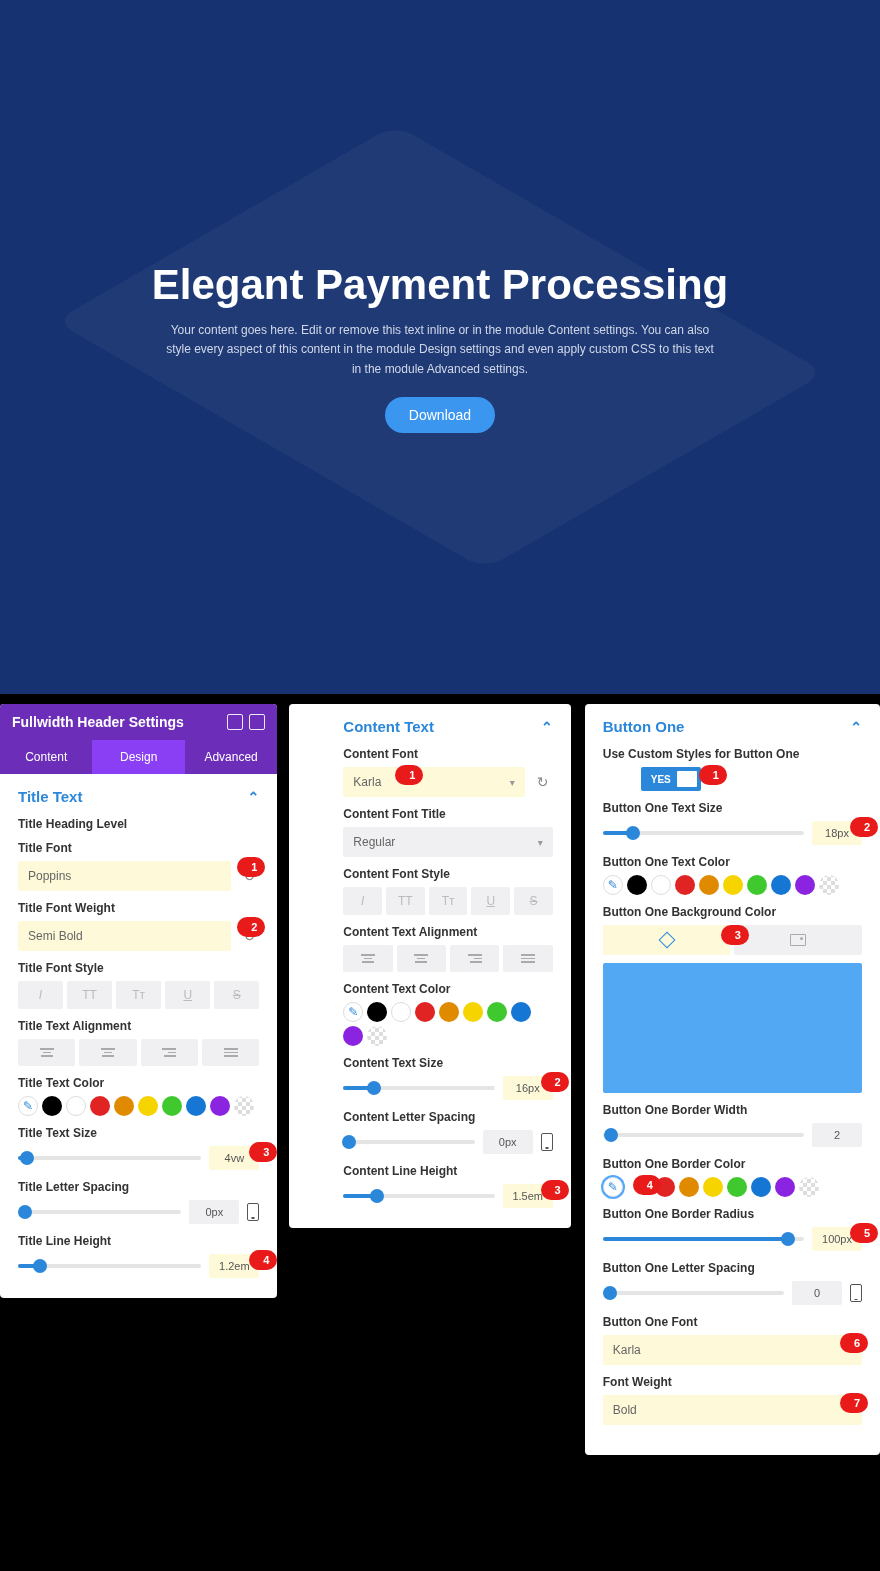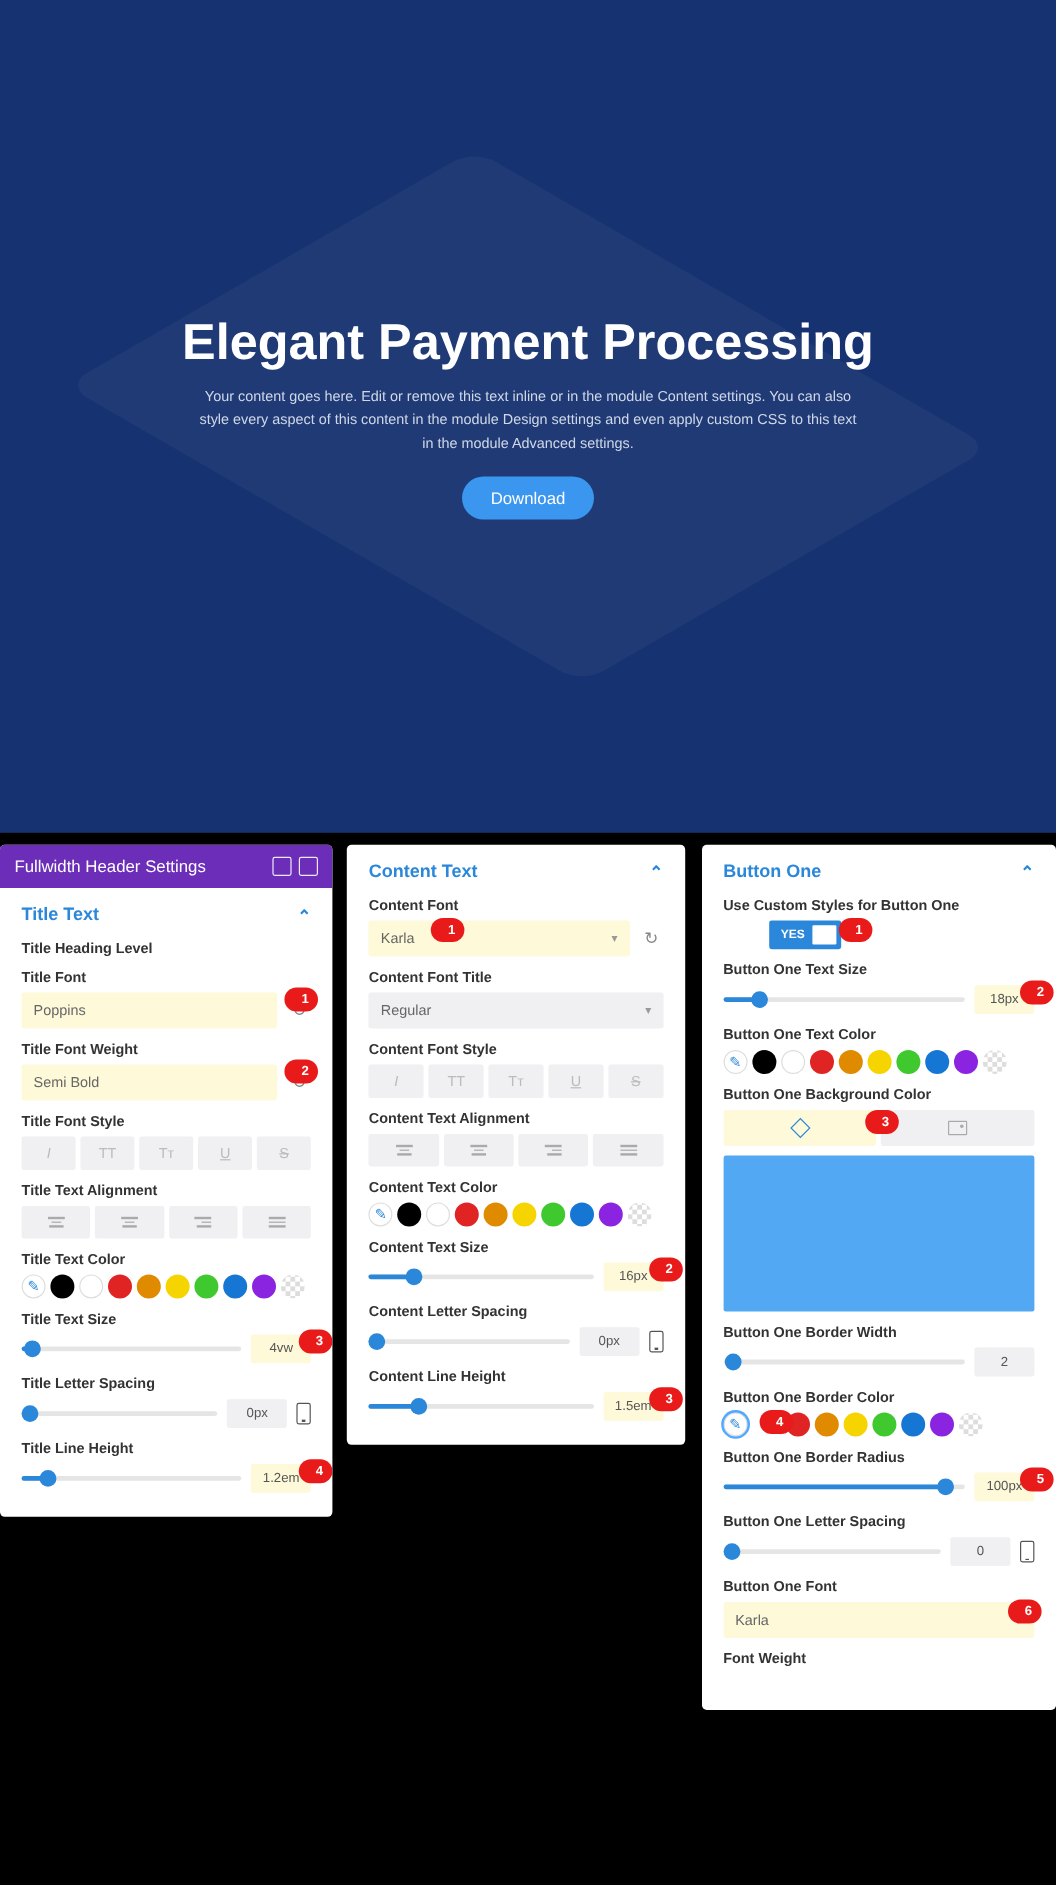--- a/index.html
+++ b/index.html
@@ -11,21 +11,21 @@
   .hero-bg::before, .hero-bg::after { content:''; position:absolute; background: rgba(255,255,255,0.05); }
   .hero-title { color: #fff; font-size: 42px; font-weight: 700; z-index: 2; margin-bottom: 12px; }
   .hero-desc { color: #d0d8e8; font-size: 12px; line-height: 1.6; text-align: center; max-width: 560px; z-index: 2; margin-bottom: 18px; }
   .hero-btn { background: #3a96ef; color: #fff; border: none; border-radius: 30px; padding: 10px 24px; font-size: 14px; z-index: 2; cursor: pointer; }
   
   
   .panels { display: flex; gap: 10px; padding: 10px 0 0 0; background: #000; align-items: flex-start; }
   .panel { background: #fff; width: 278px; border-radius: 4px; overflow: hidden; font-size: 13px; color: #333; }
   
   
-  .panel-titlebar { background: #6c2eb9; color: #fff; padding: 10px 12px; display: flex; align-items: center; justify-content: space-between; font-weight: 400; font-size: 14px; gap: 28px; }
+  .panel-titlebar { background: #6c2eb9; color: #fff; padding: 10px 12px; display: flex; align-items: center; justify-content: space-between; font-weight: 700; font-size: 14px; gap: 28px; }
   .tb-icons { display: flex; gap: 6px; }
   .tb-icon { width: 16px; height: 16px; border: 1px solid #fff; border-radius: 2px; opacity: 0.9; }
   
   
   .tabs { display: flex; background: #6c2eb9; color: #fff; }
   .tab { flex: 1; padding: 10px 6px; text-align: center; font-size: 12px; cursor: pointer; }
   .tab.active { background: #8b3ff5; }
   
   .panel-body { padding: 14px 18px 20px; }
   
@@ -80,21 +80,21 @@
   .tab-pills { display: flex; gap: 4px; margin-bottom: 8px; }
   .tab-pill { flex: 1; background: #f0f0f2; padding: 8px 0; display: flex; align-items: center; justify-content: center; cursor: pointer; border-radius: 2px; }
   .tab-pill.hl { background: #fdf9d9; }
   .fill-icon { width: 14px; height: 14px; position: relative; }
   .fill-icon::before { content:''; position:absolute; width:10px; height:10px; border:1.5px solid #2b87da; transform:rotate(45deg); left:1px; top:1px; }
   .img-icon { width: 16px; height: 12px; border:1.5px solid #aaa; border-radius:1px; position:relative; }
   .img-icon::after { content:''; position:absolute; right:2px; top:2px; width:3px; height:3px; border-radius:50%; background:#aaa; }
   
   .color-preview { width: 100%; height: 130px; background: #52a8f2; border-radius: 2px; margin-top: 6px; }
   
-  .p2 { width: 282px; margin-left: 2px; }
+  .p2 { width: 282px; margin-left: 2px; padding-left: 36px; }
   .p3 { width: 296px; margin-left: 4px; padding-bottom: 10px; }
 </style>
 </head>
 <body>
 
 <div class="hero">
   <div class="hero-bg"></div>
   <h1 class="hero-title">Elegant Payment Processing</h1>
   <p class="hero-desc">Your content goes here. Edit or remove this text inline or in the module Content settings. You can also style every aspect of this content in the module Design settings and even apply custom CSS to this text in the module Advanced settings.</p>
   <button class="hero-btn">Download</button>
@@ -102,20 +102,25 @@
 
 <div class="panels">
 
   <div class="panel">
     <div class="panel-titlebar">
       <span>Fullwidth Header Settings</span>
       <div class="tb-icons">
         <span class="tb-icon"></span>
         <span class="tb-icon"></span>
       </div>
+    </div>
+    <div class="tabs">
+      <div class="tab">Content</div>
+      <div class="tab active">Design</div>
+      <div class="tab">Advanced</div>
     </div>
     <div class="panel-body">
       <div class="section-head">
         <span>Title Text</span>
         <span class="chev">⌃</span>
       </div>
 
       <div class="field-label">Title Heading Level</div>
 
       <div class="field-label">Title Font</div>
@@ -425,16 +430,22 @@
 
       <div class="field-label">Button One Font</div>
       <div style="position:relative;">
         <div class="select-field hl">
           <span>Karla</span>
         </div>
         <span class="marker-tag" style="right:-6px; top:-2px;">6</span>
       </div>
 
       <div class="field-label">Font Weight</div>
+      <div style="position:relative;">
+        <div class="select-field hl">
+          <span>Bold</span>
+        </div>
+        <span class="marker-tag" style="right:-6px; top:-2px;">7</span>
+      </div>
     </div>
   </div>
 
 </div>
 
 </body></html>

